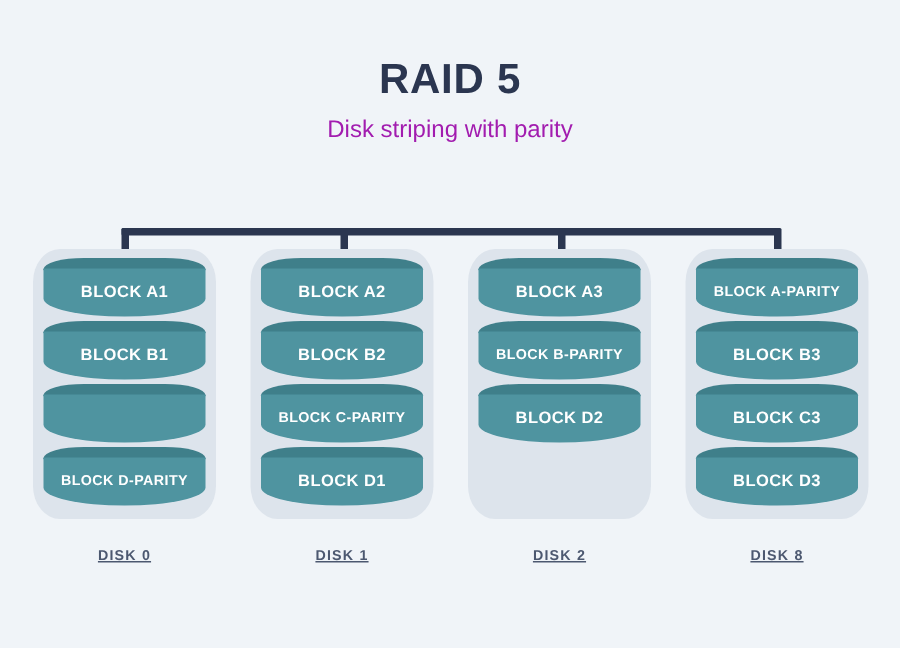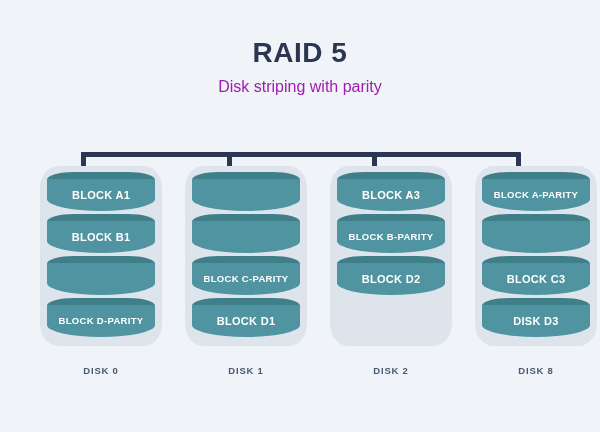--- a/index.html
+++ b/index.html
@@ -58,21 +58,21 @@
     top: 152px;
     width: 5px;
     height: 30px;
     background: #2b3650;
     border-radius: 1px;
   }
 
   
   .disk-row {
     position: absolute;
-    left: 18px;
+    left: 0;
     top: 0;
     width: 486px;
     height: 432px;
     border-radius: 31px;
   }
   .disk {
     position: absolute;
     top: 166px;
     width: 122px;
   }
@@ -143,20 +143,21 @@
 
   .disk-label {
     position: absolute;
     top: 365px;
     width: 122px;
     text-align: center;
     font-size: 9.5px;
     font-weight: bold;
     color: #4c5870;
     letter-spacing: 0.8px;
+    text-decoration: underline;
   }
 </style>
 </head>
 <body>
 
 <div id="diagram">
 
   <div class="header">
     <div class="title">RAID 5</div>
     <div class="subtitle">Disk striping with parity</div>
@@ -195,24 +196,26 @@
           </div>
         </div>
       </div>
       <div class="disk-label" style="left: 22px;">DISK 0</div>
       <div class="disk" style="left: 167px;">
         <div class="disk-shell"></div>
         <div class="blocks">
           <div class="block">
             <div class="cyl-top"></div>
             <div class="cyl-body"></div>
-          </div>
-          <div class="block">
-            <div class="cyl-top"></div>
-            <div class="cyl-body"></div>
+            <div class="cyl-label">BLOCK A2</div>
+          </div>
+          <div class="block">
+            <div class="cyl-top"></div>
+            <div class="cyl-body"></div>
+            <div class="cyl-label">BLOCK B2</div>
           </div>
           <div class="block parity">
             <div class="cyl-top"></div>
             <div class="cyl-body"></div>
             <div class="cyl-label">BLOCK C-PARITY</div>
           </div>
           <div class="block">
             <div class="cyl-top"></div>
             <div class="cyl-body"></div>
             <div class="cyl-label">BLOCK D1</div>
@@ -245,29 +248,30 @@
         <div class="disk-shell"></div>
         <div class="blocks">
           <div class="block parity">
             <div class="cyl-top"></div>
             <div class="cyl-body"></div>
             <div class="cyl-label">BLOCK A-PARITY</div>
           </div>
           <div class="block">
             <div class="cyl-top"></div>
             <div class="cyl-body"></div>
+            <div class="cyl-label">BLOCK B3</div>
           </div>
           <div class="block">
             <div class="cyl-top"></div>
             <div class="cyl-body"></div>
             <div class="cyl-label">BLOCK C3</div>
           </div>
           <div class="block">
             <div class="cyl-top"></div>
             <div class="cyl-body"></div>
-            <div class="cyl-label">DISK D3</div>
+            <div class="cyl-label">BLOCK D3</div>
           </div>
         </div>
       </div>
       <div class="disk-label" style="left: 457px;">DISK 8</div>
     </div>
 
 </div>
 
 </body></html>

